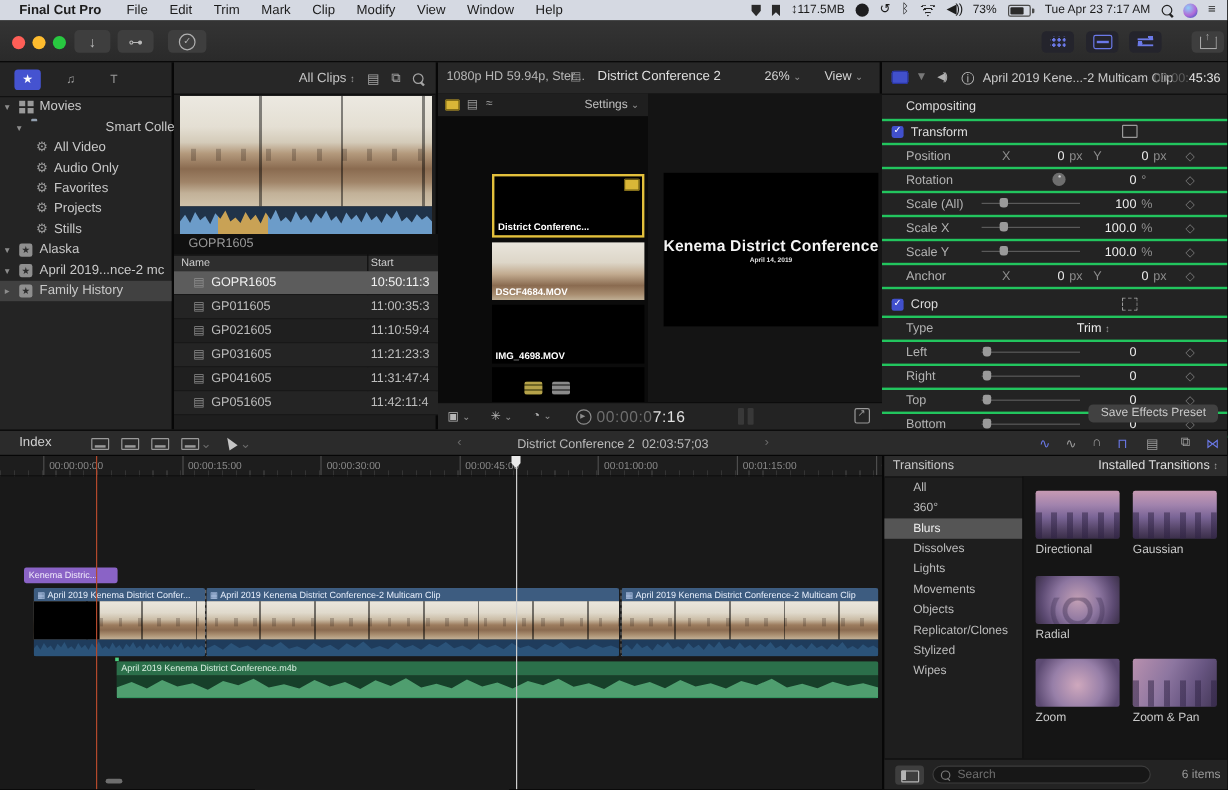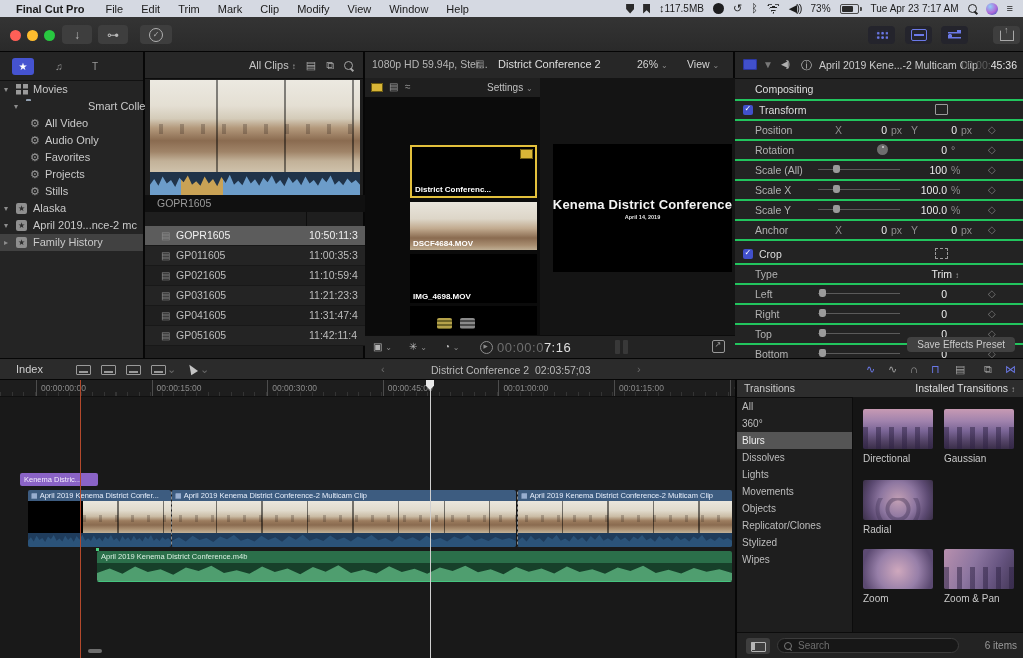--- a/index.html
+++ b/index.html
@@ -150,21 +150,21 @@
   .yl{position:absolute;left:176px;top:3px;color:#8d8d8d;font-size:10.5px;}
   .yv{position:absolute;left:180px;width:42px;top:3px;text-align:right;color:#ededed;font-size:10.5px;}
   .yu{position:absolute;left:226px;top:3px;color:#8d8d8d;font-size:10.5px;}
   .val{position:absolute;left:150px;width:62px;top:3px;text-align:right;color:#ededed;font-size:10.5px;}
   .unit{position:absolute;left:216px;top:3px;color:#8d8d8d;font-size:10.5px;}
   .kf{position:absolute;left:253px;top:3px;color:#787878;font-size:10px;}
   .slider{position:absolute;left:83px;top:8px;width:82px;height:1px;background:#5a5a5a;}
   .thumb{position:absolute;top:-4px;width:7px;height:8px;background:#9a9a9a;border-radius:2px 2px 3px 3px;}
   .dial{position:absolute;left:142px;top:3px;width:11px;height:11px;background:#6e6e6e;border-radius:50%;}
   .dial::before{content:"";position:absolute;left:5px;top:2px;width:2px;height:2px;background:#cfcfcf;border-radius:50%;}
-  .typeval{position:absolute;left:152px;width:72px;top:3px;text-align:right;color:#ededed;font-size:10.5px;}
+  .typeval{position:absolute;left:140px;width:72px;top:3px;text-align:center;color:#ededed;font-size:10.5px;}
   .updn{color:#9a9a9a;font-size:8px;}
   .save-btn{position:absolute;right:8px;bottom:6px;background:#414141;border-radius:4px;color:#cacaca;font-size:10px;padding:2px 10px;}
 
   
   #tlbar{left:0;top:358px;width:1023px;height:22px;background:#2b2b2b;border-top:1px solid #060606;border-bottom:1px solid #060606;}
   .tl-index{position:absolute;left:16px;top:4px;font-size:11px;color:#cfcfcf;}
   .eicon{position:absolute;top:6px;width:13px;height:8px;border:1px solid #9a9a9a;border-radius:1px;}
   .eicon::after{content:"";position:absolute;left:2px;right:2px;bottom:1px;height:2px;background:#9a9a9a;}
   .cursor-i{position:absolute;left:188px;top:5px;width:0;height:0;border-left:4px solid transparent;border-right:4px solid transparent;border-bottom:10px solid #c5c5c5;transform:rotate(-32deg);}
   .tl-nav{position:absolute;top:4px;color:#6a6a6a;font-size:11px;}
@@ -199,21 +199,21 @@
   .awave{height:18px;background:#17402a;position:relative;}
   .awave::before{content:"";position:absolute;inset:0;background:#4f9e6f;clip-path:polygon(0% 55%,2% 30%,4% 60%,6% 20%,8% 50%,10% 35%,12% 65%,14% 25%,16% 45%,18% 15%,20% 55%,22% 40%,24% 60%,26% 20%,28% 50%,30% 30%,32% 62%,34% 22%,36% 48%,38% 12%,40% 55%,42% 38%,44% 58%,46% 18%,48% 50%,50% 32%,52% 60%,54% 25%,56% 45%,58% 15%,60% 52%,62% 35%,64% 62%,66% 22%,68% 48%,70% 30%,72% 58%,74% 20%,76% 50%,78% 35%,80% 60%,82% 25%,84% 45%,86% 15%,88% 55%,90% 38%,92% 58%,94% 28%,96% 48%,98% 35%,100% 55%,100% 100%,0% 100%);}
   .hscroll{position:absolute;left:88px;top:269px;width:14px;height:4px;background:#6e6e6e;border-radius:2px;}
 
   
   #transitions{left:735px;top:380px;width:288px;height:278px;background:#1e1e1e;border-left:2px solid #070707;}
   .tr-head{position:absolute;left:0;top:0;width:288px;height:17px;background:#2d2d2d;border-bottom:1px solid #0c0c0c;font-size:10.5px;}
   .tr-head .t1{position:absolute;left:7px;top:2px;color:#c9c9c9;}
   .tr-head .t2{position:absolute;right:10px;top:2px;color:#dedede;}
   .tr-list{position:absolute;left:0;top:18px;width:115px;}
-  .tr-cat{height:17px;line-height:17px;padding-left:5px;font-size:10px;color:#bdbdbd;white-space:nowrap;}
+  .tr-cat{height:17px;line-height:17px;padding-left:24px;font-size:10px;color:#bdbdbd;white-space:nowrap;}
   .tr-cat.selected{background:#555555;color:#eeeeee;}
   .tr-div{position:absolute;left:115px;top:17px;width:1px;height:235px;background:#0c0c0c;}
   .tr-grid{position:absolute;left:116px;top:17px;width:172px;height:235px;background:#151515;}
   .tr-item{position:absolute;width:70px;}
   .tr-item[data-idx="0"]{left:10px;top:12px;} .tr-item[data-idx="1"]{left:91px;top:12px;}
   .tr-item[data-idx="2"]{left:10px;top:83px;} .tr-item[data-idx="3"]{left:91px;top:83px;}
   .tr-item[data-idx="4"]{left:10px;top:152px;} .tr-item[data-idx="5"]{left:91px;top:152px;}
   .tr-thumb{width:70px;height:40px;border-radius:2px;background:linear-gradient(180deg,#c79ab3 0%,#a183ad 30%,#7a6596 55%,#544467 80%,#3a2e49 100%);position:relative;overflow:hidden;}
   .tr-thumb::after{content:"";position:absolute;left:0;right:0;bottom:0;height:55%;background:repeating-linear-gradient(90deg,rgba(45,33,66,.5) 0 5px,transparent 5px 13px);}
   .tr-item[data-idx="2"] .tr-thumb{background:radial-gradient(circle at 50% 50%,#c3a0b5 0%,#8d76a0 45%,#5c4a72 75%,#3a2f47 100%);}
@@ -381,20 +381,24 @@
       <span><span>All Clips</span> <span class="updn">↕</span></span>
       <span class="icon-btn">▤</span>
       <span class="icon-btn">⧉</span>
       <span class="mag-sm"></span>
     </div>
     <div class="preview"></div>
     <div class="preview-wave">
         <span class="wave"></span>
       </div>
     <div class="name-strip">GOPR1605</div>
+    <div class="list-head">
+      <span class="col-name">Name</span>
+      <span class="col-start">Start</span>
+    </div>
     <div class="col-div"></div>
     <div class="clip-rows">
 
         <div class="clip-row selected" data-idx="0">
           <span class="film-ic">▤</span>
           <span class="cname">GOPR1605</span>
           <span class="cstart">10:50:11:3</span>
         </div>
 
         <div class="clip-row" data-idx="1">

